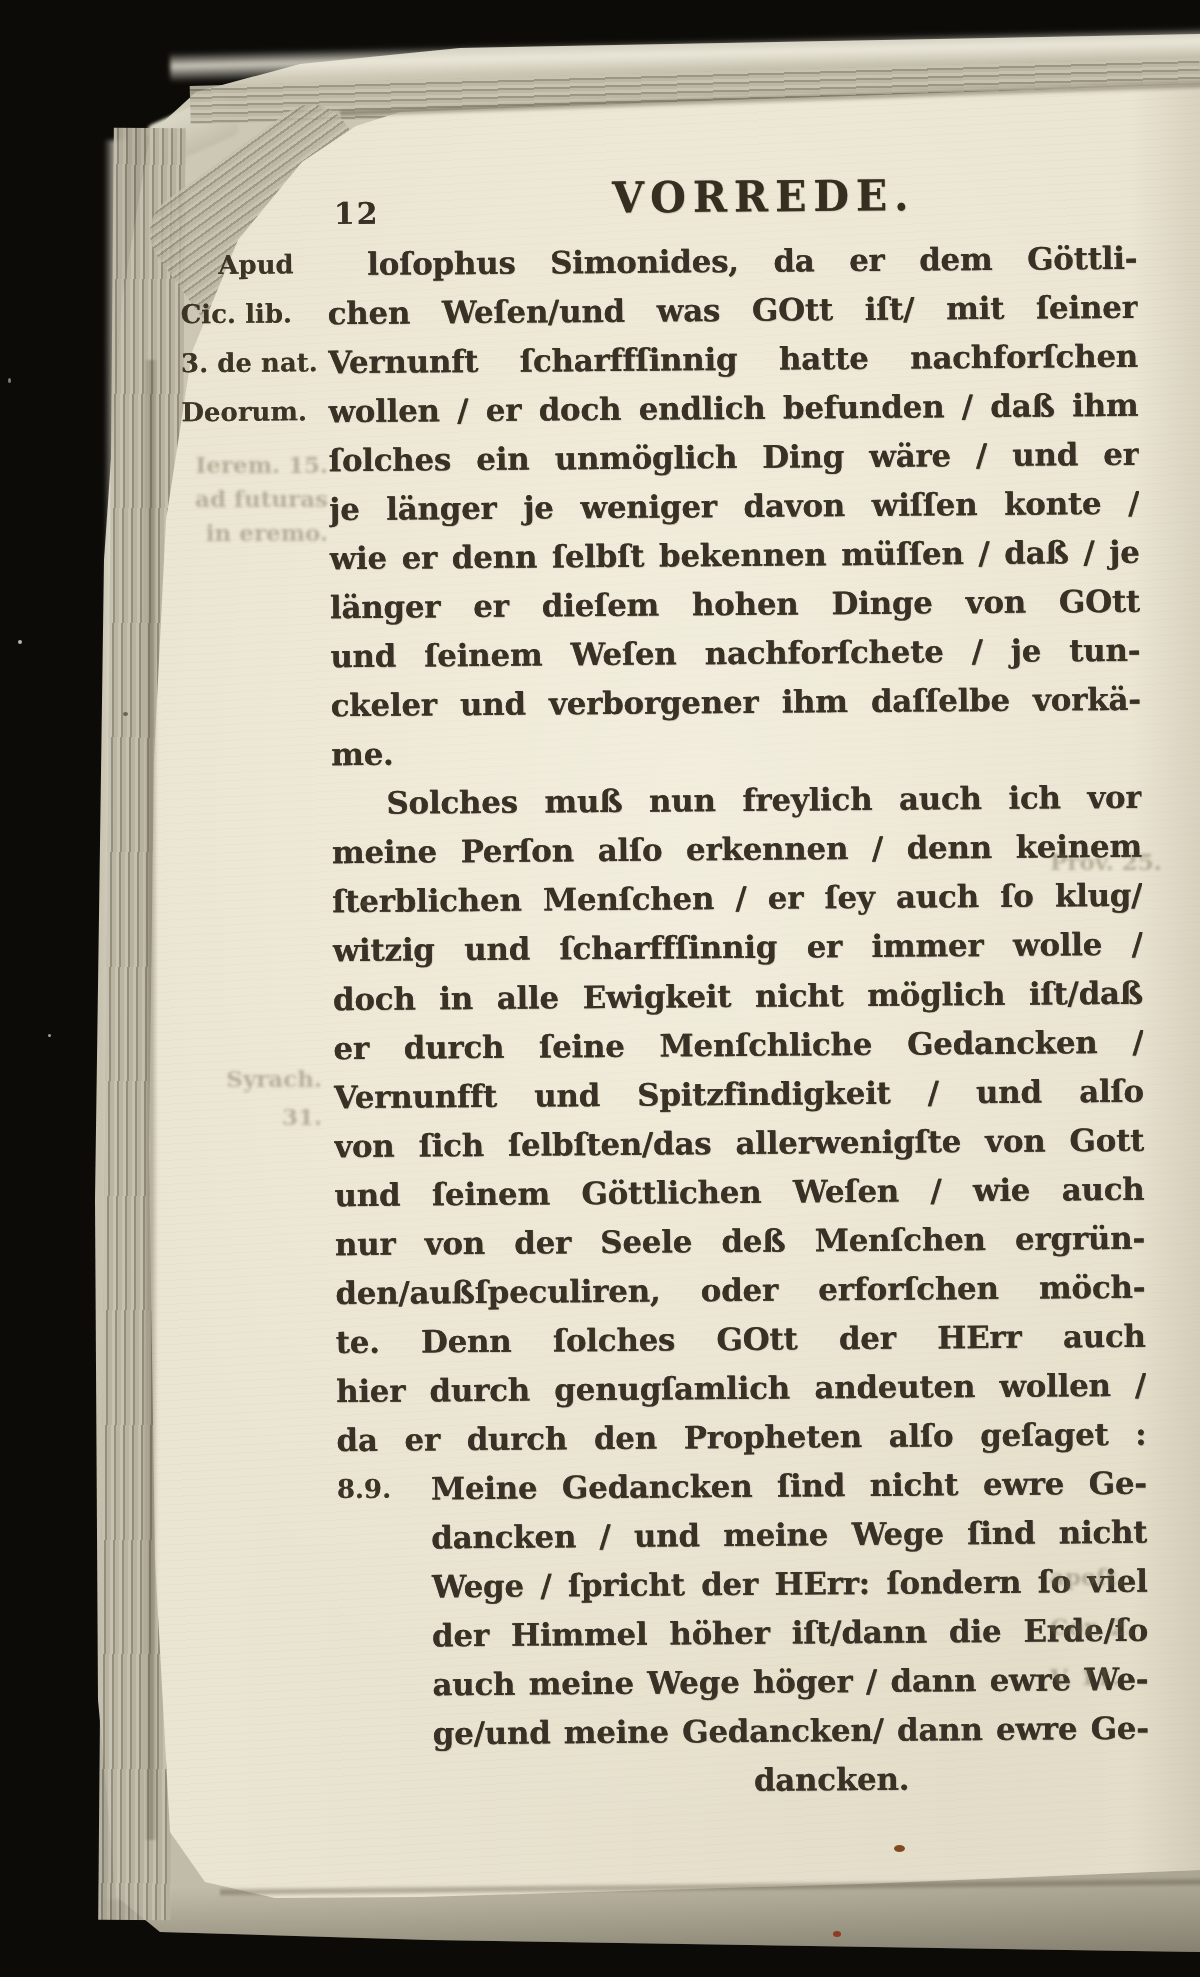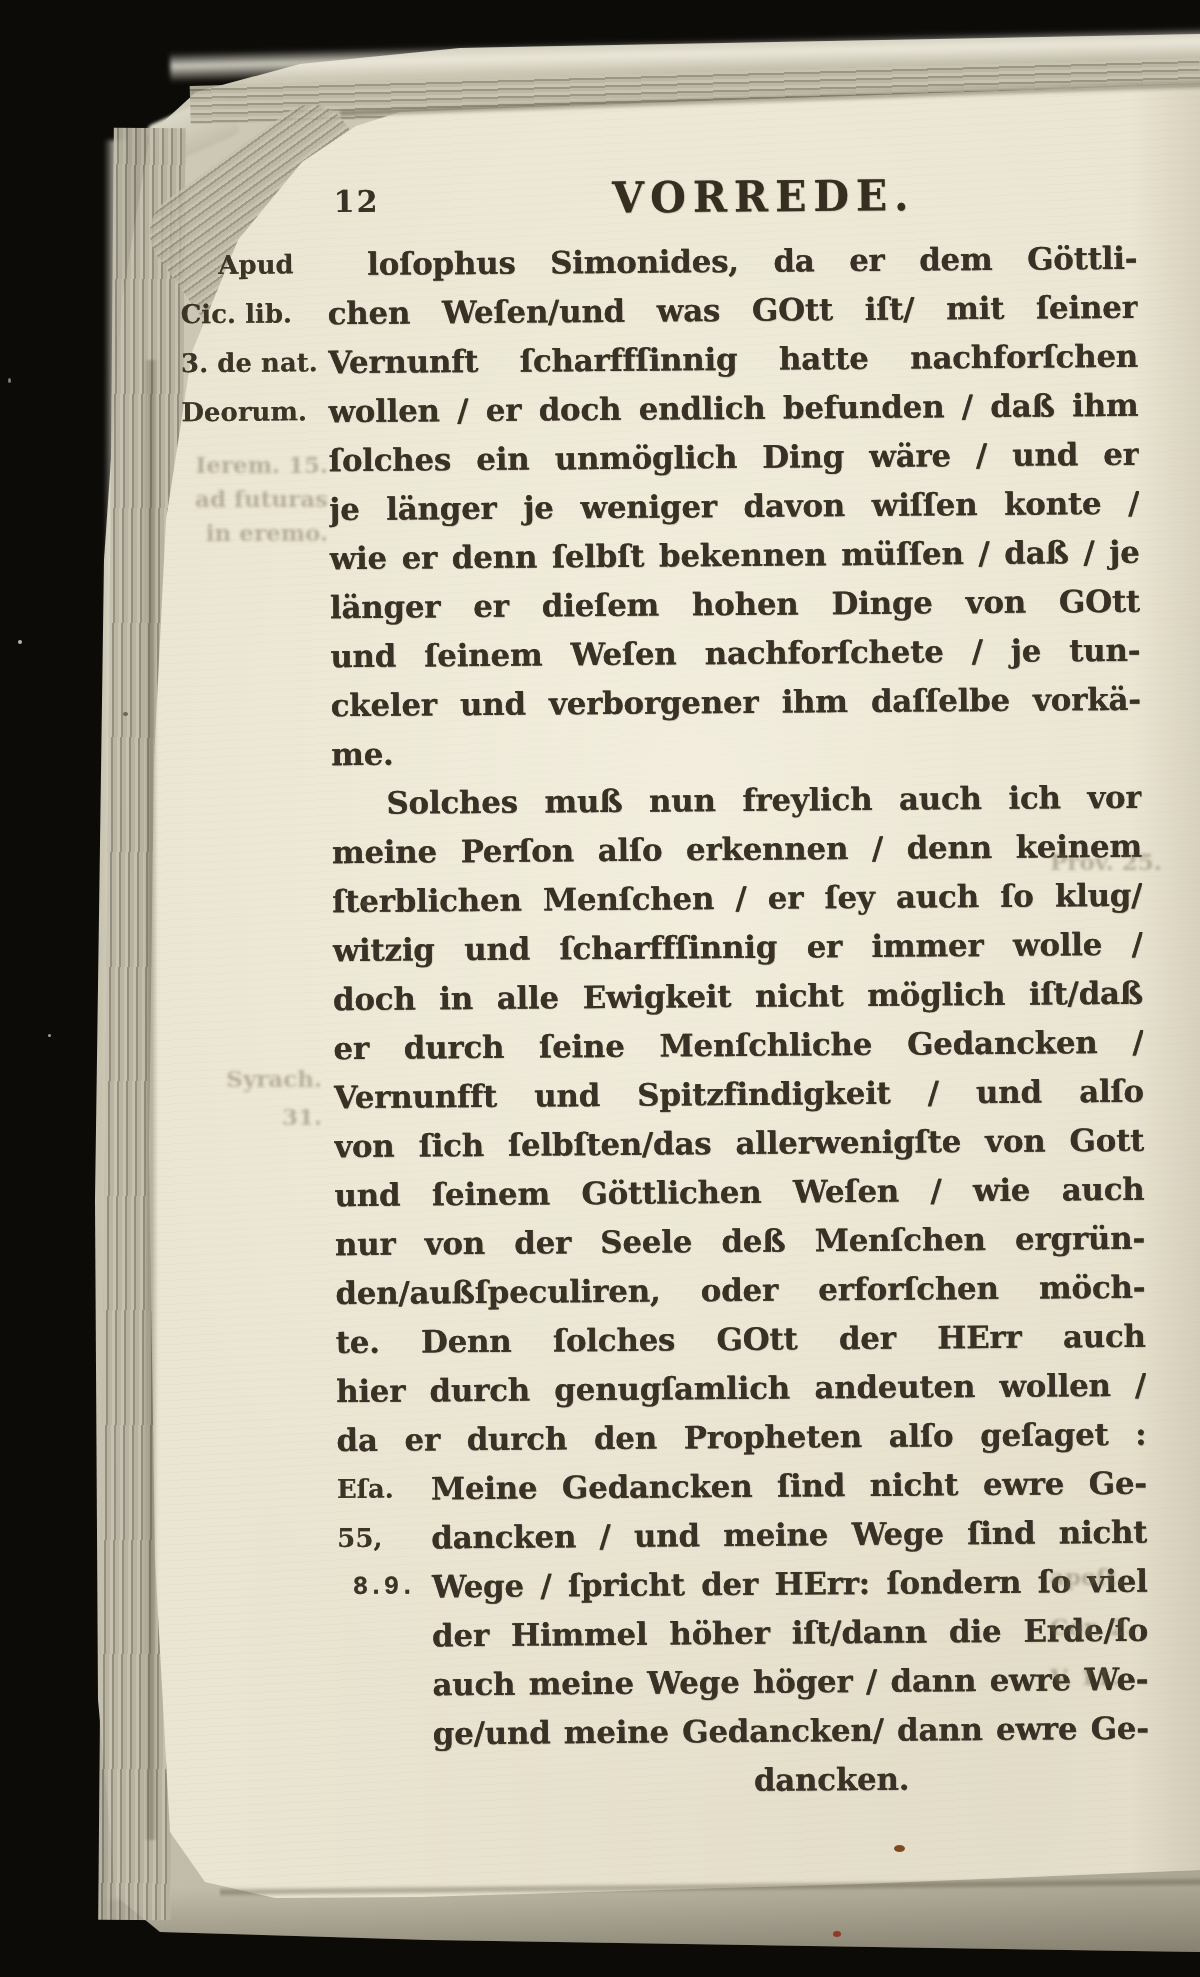--- a/index.html
+++ b/index.html
@@ -102,21 +102,21 @@
     filter:blur(1px);
   }
   
   .print{
     position:absolute;inset:0;
     transform:rotate(-0.45deg);
     transform-origin:350px 1000px;
     color:#3a3126;
   }
   .pagenum{
-    position:absolute;left:340px;top:184px;
+    position:absolute;left:340px;top:196px;
     font-size:30px;font-weight:bold;letter-spacing:2px;
     text-shadow:0 0 .6px rgba(45,38,26,.6);
   }
   .title{
     position:absolute;left:555px;top:176px;width:430px;
     text-align:center;font-size:41px;font-weight:bold;letter-spacing:7px;
     color:#372e22;transform:scaleY(1.04);
     text-shadow:0 0 .7px rgba(45,38,26,.65),.5px .7px 1px rgba(45,38,26,.3);
   }
   .note{
@@ -182,21 +182,20 @@
   <div class="title">VORREDE.</div>
 
   <div class="note note-apud">
       <div class="">Apud</div>
       <div class="">Cic. lib.</div>
       <div class="">3. de nat.</div>
       <div class="">Deorum.</div>
     </div>
 
   <div class="note note-esa">
-      <div class="">Eſa. 55,</div>
       <div class="">8.9.</div>
     </div>
 
   <div class="textcol">
       <div class="ln ind1">loſophus Simonides, da er dem Göttli-</div>
       <div class="ln">chen Weſen/und was GOtt iſt/ mit ſeiner</div>
       <div class="ln">Vernunft ſcharffſinnig hatte nachforſchen</div>
       <div class="ln">wollen / er doch endlich befunden / daß ihm</div>
       <div class="ln">ſolches ein unmöglich Ding wäre / und er</div>
       <div class="ln">je länger je weniger davon wiſſen konte /</div>

